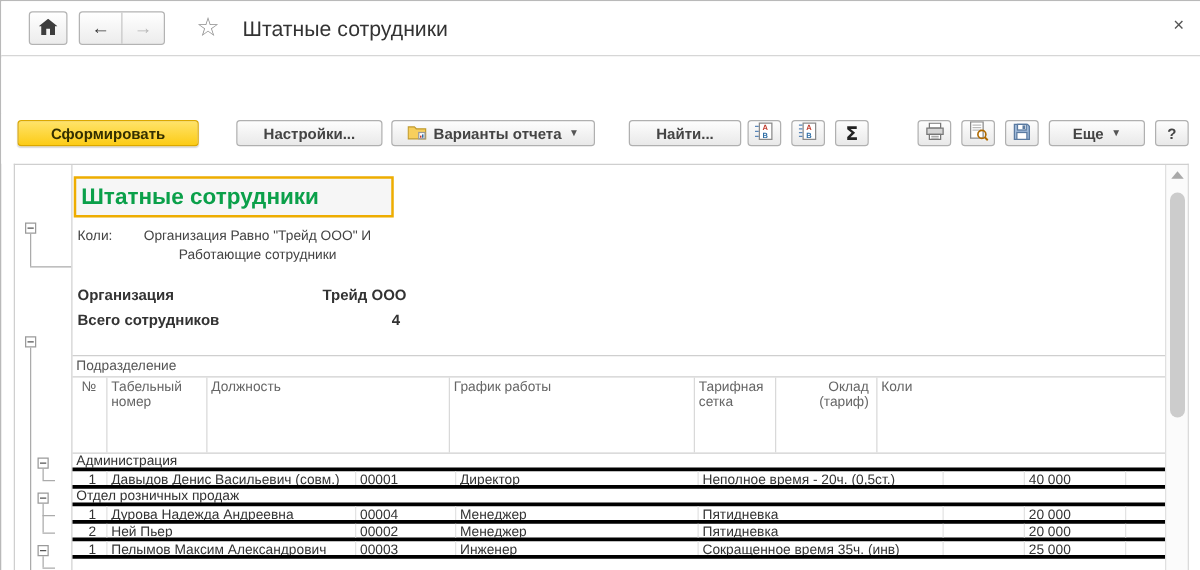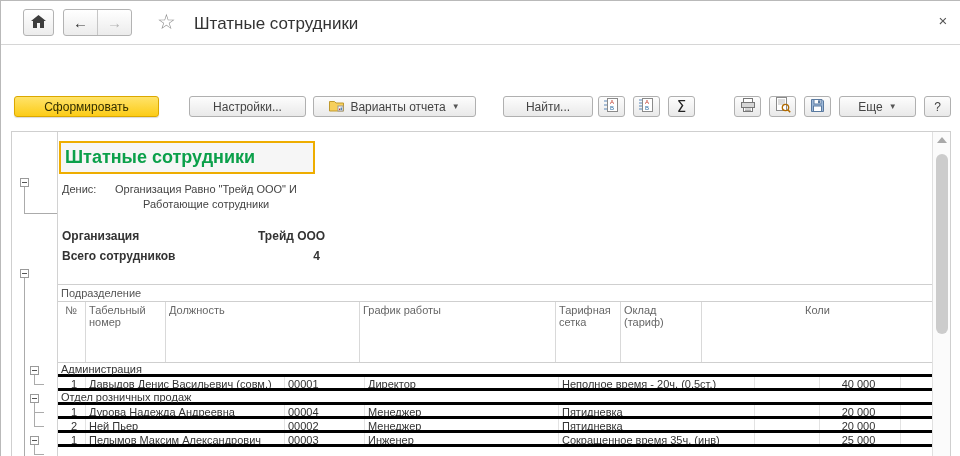--- a/index.html
+++ b/index.html
@@ -31,21 +31,21 @@
   .combo .dd { width:22px; border-left:1px solid #b9b9b9; display:flex; align-items:center; justify-content:center; color:#555; font-size:8px; }
   .sq-btn { position:absolute; top:58px; height:24px; width:23px; display:flex; align-items:center; justify-content:center;
             background:#fff; border:1px solid #9f9f9f; border-radius:3px; color:#555; }
   .checkbox { position:absolute; left:316px; top:61px; width:16px; height:16px; background:#fff; border:1px solid #9a9a9a; border-radius:2px; }
   .checkbox svg { position:absolute; left:1px; top:-3px; }
 
   
   .toolbar { position:absolute; left:0; top:90px; width:100%; height:40px; background:#fff; }
   .tbtn { position:absolute; top:5px; height:21px; display:flex; align-items:center; justify-content:center;
           background:linear-gradient(#fdfdfd,#e9e9e9); border:1px solid #b0b0b0; border-radius:3px;
-          font-size:12px; color:#444; }
+          font-size:12px; color:#444;font-weight:bold; }
   .generate { left:13px; width:145px; background:linear-gradient(#ffe36a,#fccc17); border:1px solid #dba800;
               color:#332f00; box-shadow:0 1px 1px rgba(0,0,0,.15); }
   .icon-btn { padding:0; }
   .sum-glyph { font-size:15px; color:#222; font-family:"DejaVu Sans", sans-serif; }
   .ddcaret { font-size:8px; color:#555; margin-left:6px; }
 
   
   .panel { position:absolute; left:10px; top:130px; width:940px; height:326px; background:#fff;
            border-left:1px solid #cfcfcf; border-top:1px solid #cfcfcf; border-right:1px solid #cfcfcf; }
   .content { position:absolute; left:45px; top:0; width:877px; height:326px;
@@ -72,22 +72,22 @@
   .trow { display:flex; height:14px; border-bottom:3px solid #000000; align-items:center; }
   .trow .cell { height:100%; border-right:1px solid #e3e3e3; padding:1px 3px; white-space:nowrap; overflow:hidden; line-height:12px; }
   .trow .cell:last-child { border-right:none; }
   .trow.group { padding-left:3px; line-height:12px; }
   .col-num { width:28px; text-align:right; padding-right:8px !important; }
   .col-emp { width:199px; }
   .col-tab { width:80px; }
   .col-pos { width:194px; }
   .col-sch { width:196px; }
   .col-grid { width:65px; }
-  .col-sal { width:81px; text-align:center; padding-right:6px !important; }
-  .col-qty { flex:1;text-align:center; }
+  .col-sal { width:81px; text-align:left; padding-right:6px !important; }
+  .col-qty { flex:1; }
 
   
   .gbox { position:absolute; width:9px; height:9px; background:#fff; border:1px solid #9a9a9a; }
   .gbox::after { content:""; position:absolute; left:1px; top:3px; width:5px; height:1px; background:#555; }
   .gline { position:absolute; background:#ababab; }
 
   
   .vscroll { position:absolute; right:0; top:0; width:18px; height:326px; background:#fbfbfb; border-left:1px solid #e0e0e0; }
   .vscroll .up { position:absolute; left:4px; top:5px; width:0; height:0; border-left:5px solid transparent; border-right:5px solid transparent; border-bottom:6px solid #a9a9a9; }
   .vthumb { position:absolute; left:3px; top:22px; width:12px; height:180px; background:#ccc; border-radius:6px; }
@@ -247,37 +247,37 @@
     <div class="gbox" style="left:18px; top:262px"></div>
     <div class="gline" style="left:22px; top:271px; width:1px; height:23px"></div>
     <div class="gline" style="left:22px; top:280px; width:10px; height:1px"></div>
     <div class="gline" style="left:22px; top:294px; width:10px; height:1px"></div>
     <div class="gbox" style="left:18px; top:304px"></div>
     <div class="gline" style="left:22px; top:313px; width:1px; height:9px"></div>
     <div class="gline" style="left:22px; top:322px; width:10px; height:1px"></div>
 
     <div class="content">
       <div class="rtitle" style="color:#0ba04a">Штатные сотрудники</div>
-      <div class="otbor-label">Денис:</div>
+      <div class="otbor-label">Коли:</div>
       <div class="otbor-l1">Организация Равно "Трейд ООО" И</div>
       <div class="otbor-l2">Работающие сотрудники</div>
       <div class="orgrow-label">Организация</div>
       <div class="orgrow-val">Трейд ООО</div>
       <div class="totrow-label">Всего сотрудников</div>
       <div class="totrow-val">4</div>
 
       <div class="deptband">Подразделение</div>
 
       <div class="thead">
         <div class="cell col-num">№</div>
         <div class="cell col-tab">Табельный номер</div>
         <div class="cell col-pos">Должность</div>
         <div class="cell col-sch">График работы</div>
         <div class="cell col-grid">Тарифная сетка</div>
-        <div class="cell col-sal" style="text-align:left">Оклад (тариф)</div>
+        <div class="cell col-sal" style="text-align:right">Оклад (тариф)</div>
         <div class="cell col-qty">Коли</div>
       </div>
 
       <div class="rows">
           <div class="trow group">Администрация</div>
           <div class="trow">
             <div class="cell col-num">1</div>
             <div class="cell col-emp">Давыдов Денис Васильевич (совм.)</div>
             <div class="cell col-tab">00001</div>
             <div class="cell col-pos">Директор</div>

